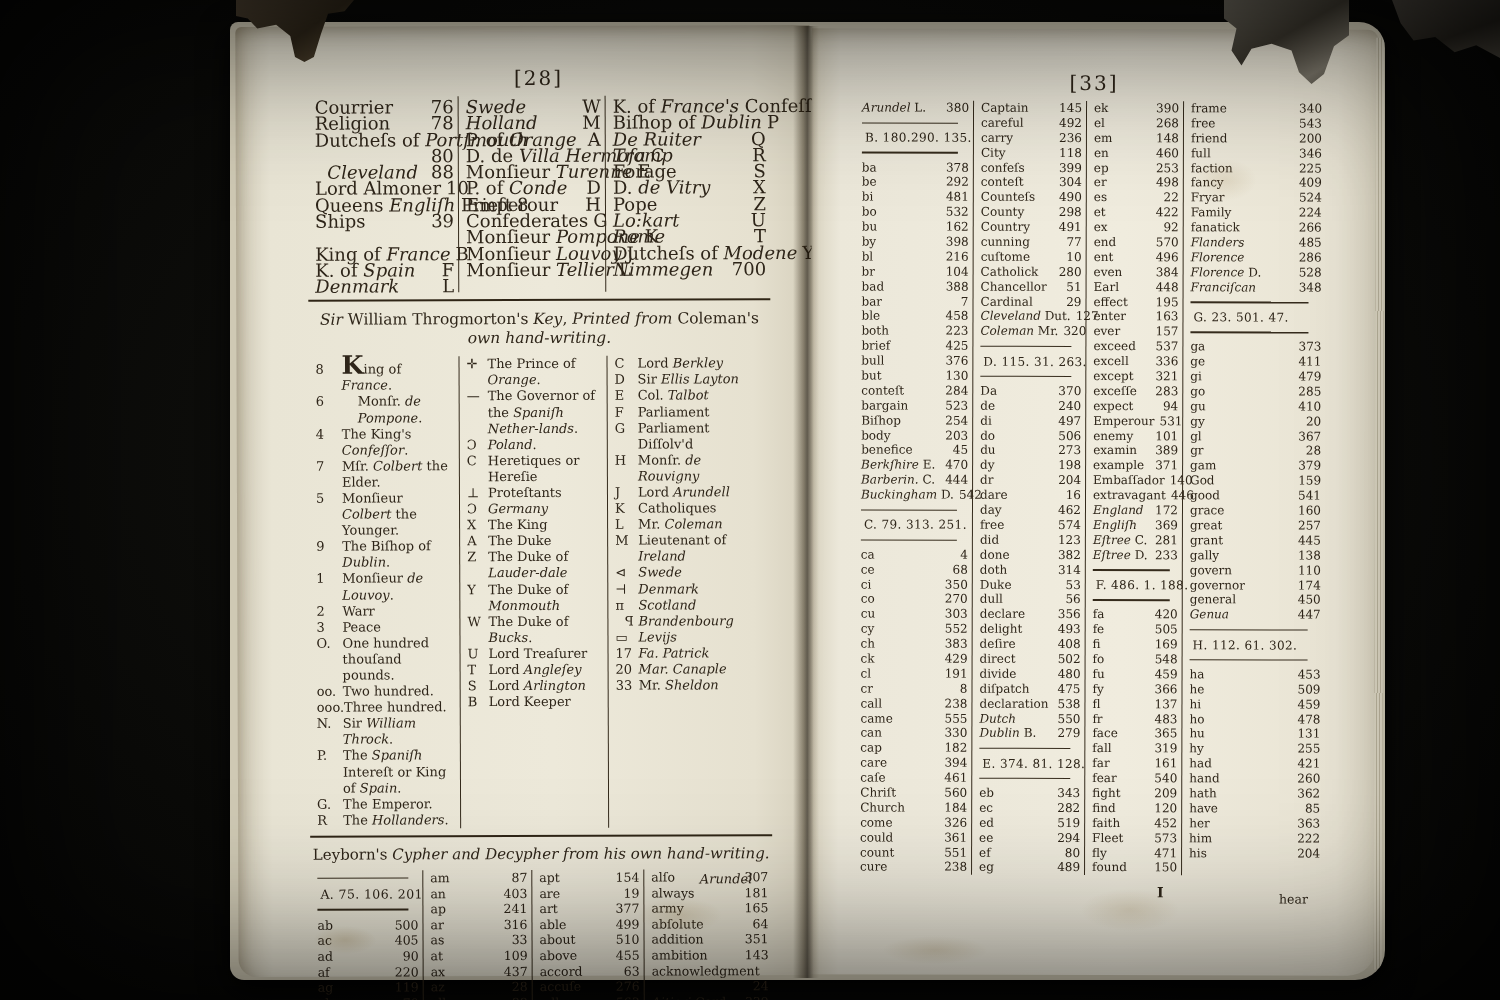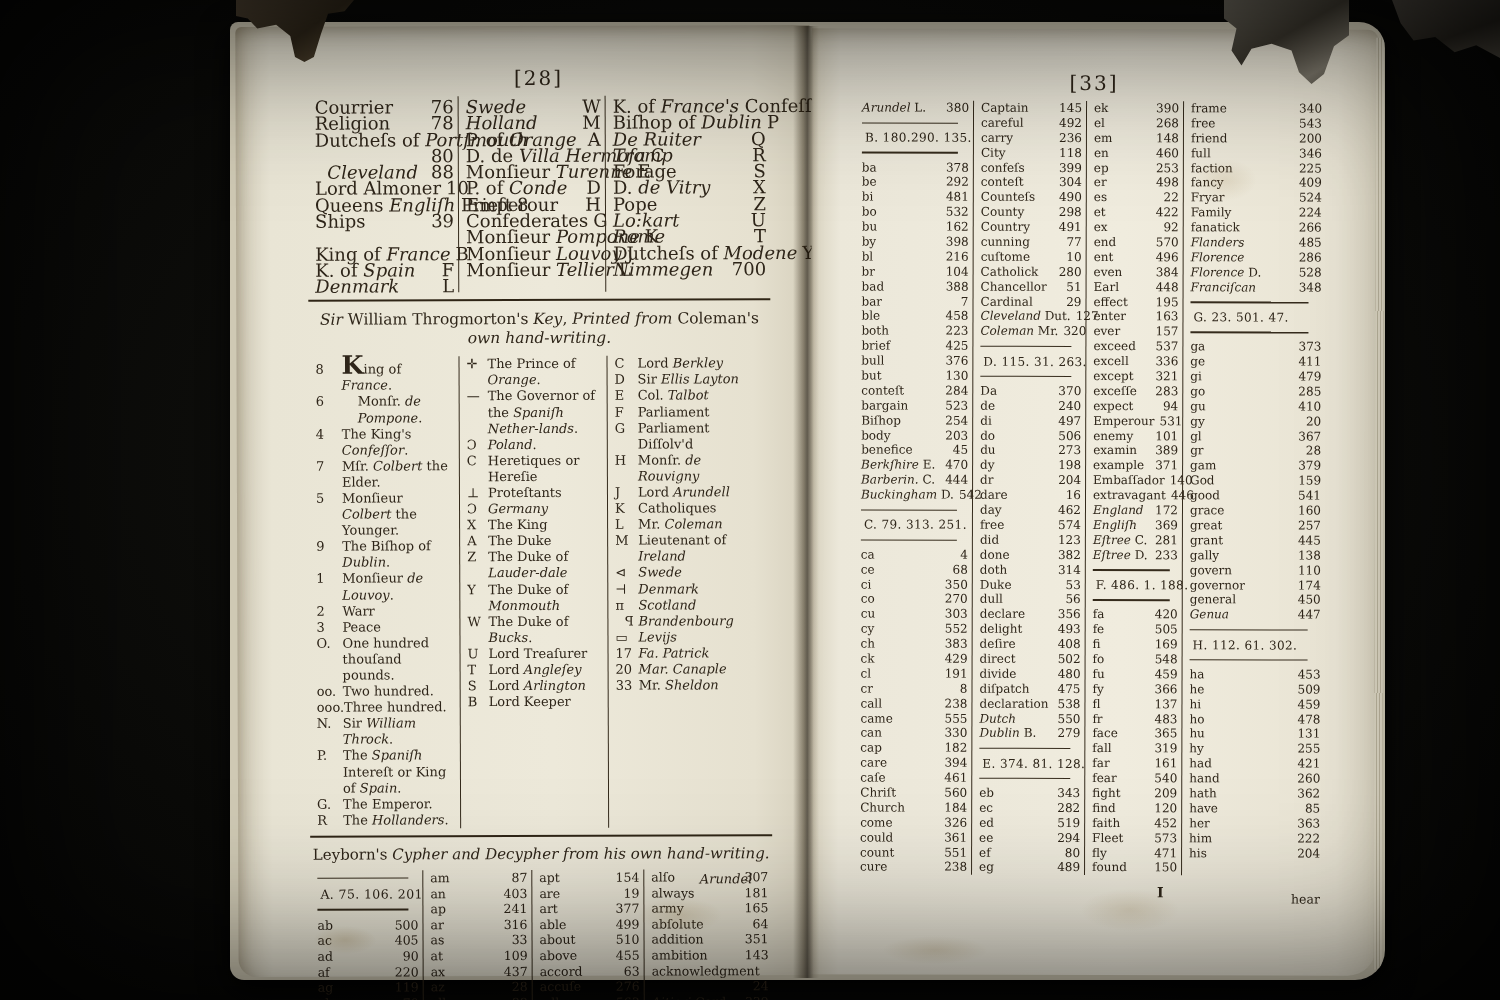--- a/index.html
+++ b/index.html
@@ -80,21 +80,21 @@
   .sec2 .c2 .sym{flex-basis:21px;} .sec2 .c3 .sym{flex-basis:23px;}
   .sec3-head{text-align:center;font-size:15px;margin:8px 0 7px 0;}
   .sec3 .col{--rh:15.6px;font-size:12.5px;}
   .sec3 .c1{width:112px;} .sec3 .c2{width:109px;} .sec3 .c3{width:112px;} .sec3 .c4{width:129px;}
   .catchword-l{position:absolute;right:60px;top:846px;font-style:italic;font-size:13px;}
 
   
   .rp .col{--rh:14.9px;font-size:12px;}
   .rp .c1{width:118px;} .rp .c2{width:113px;} .rp .c3{width:97px;} .rp .c4{width:143px;}
   .sig-mark{position:absolute;left:347px;top:855px;font-size:14px;font-weight:600;}
-  .catchword-r{position:absolute;right:56px;top:862px;font-size:12.5px;margin-left:12px;}
+  .catchword-r{position:absolute;right:68px;top:862px;font-size:12.5px;margin-left:12px;}
 
   i{font-style:italic;}
 </style>
 </head>
 <body>
 
 <div class="stage">
 
   <div class="book-base"></div>
 

